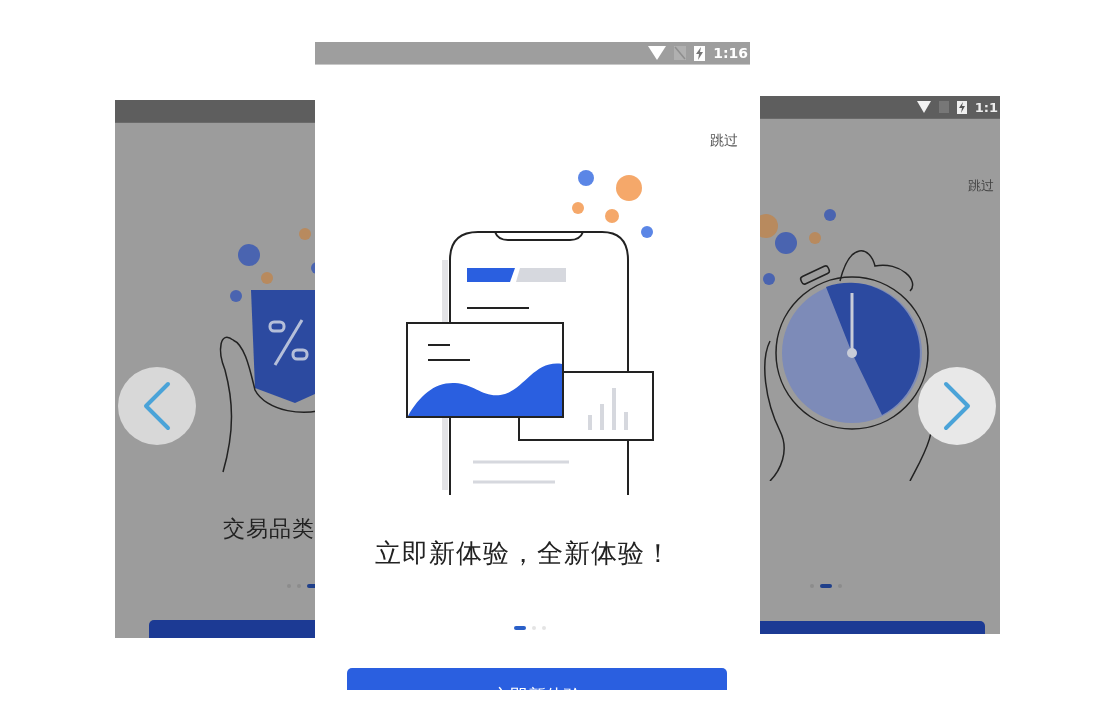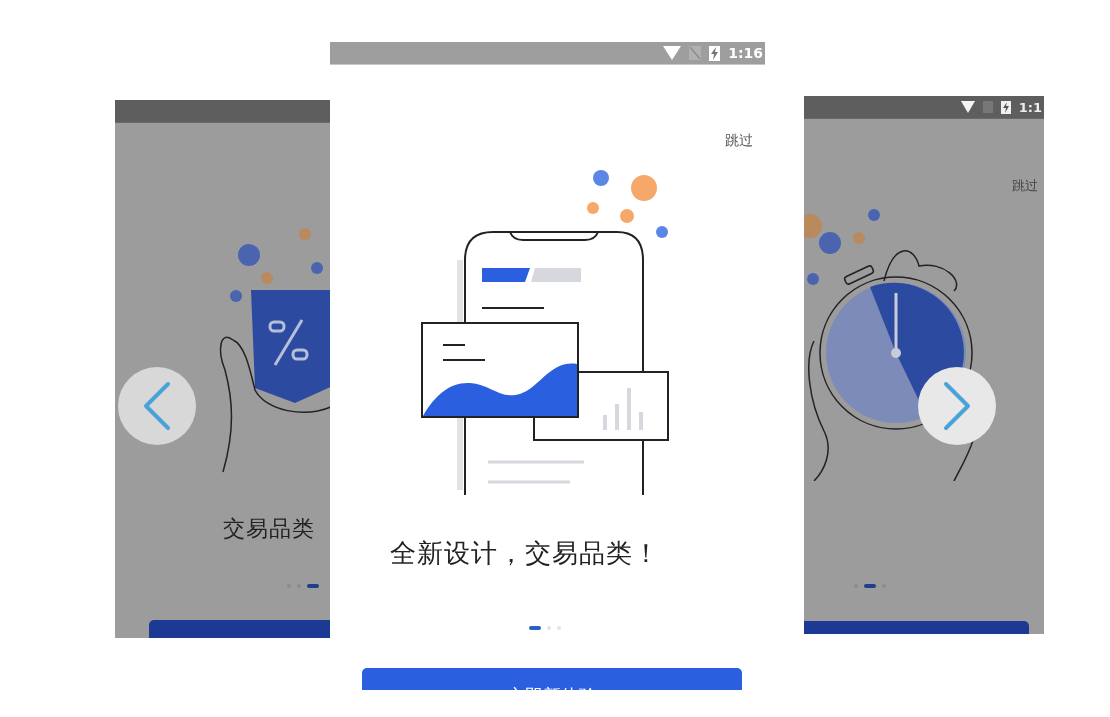--- a/index.html
+++ b/index.html
@@ -1,22 +1,22 @@
 <!DOCTYPE html>
 <html><head>
 <meta charset="utf-8">
 <style>
   html,body{margin:0;padding:0;}
   body{width:1110px;height:717px;background:#ffffff;position:relative;overflow:hidden;font-family:"DejaVu Sans","Liberation Sans",sans-serif;}
   .panel{position:absolute;overflow:hidden;}
   .side{background:#9c9c9c;}
   .side .statusbar{position:absolute;left:0;top:0;right:0;height:22px;background:#5e5e5e;border-bottom:1px solid #6a6a6a;}
   #left-panel{left:115px;top:100px;width:216px;height:538px;}
-  #right-panel{left:804px;top:96px;width:240px;height:538px;}
-  #center-panel{left:330px;top:42px;width:435px;height:648px;background:#ffffff;}
+  #right-panel{left:760px;top:96px;width:240px;height:538px;}
+  #center-panel{left:315px;top:42px;width:435px;height:648px;background:#ffffff;}
   .center-status{position:absolute;left:0;top:0;width:435px;height:22px;background:#9e9e9e;border-bottom:1px solid #c8c8c8;}
   .status-icons{position:absolute;right:2px;top:1px;display:flex;align-items:center;gap:8px;color:#fff;font-size:14px;font-weight:bold;height:20px;}
   .skip{position:absolute;font-size:14px;color:#555;margin-top:44px;}
   .title{position:absolute;font-size:26px;color:#222;white-space:nowrap;letter-spacing:1px;}
   .dots{position:absolute;display:flex;gap:6px;align-items:center;}
   .dot{width:4px;height:4px;border-radius:2px;background:#e4e4e4;}
   .dot.active{width:12px;height:4px;background:#2a5fc8;}
   .side .dot{background:#8c8c8c;}
   .side .dot.active{background:#1f3f8a;}
   .btn{position:absolute;border-radius:5px;color:#fff;text-align:center;font-size:18px;}
@@ -136,21 +136,21 @@
 
     <rect x="17" y="163" width="156" height="94" fill="#ffffff" stroke="#222" stroke-width="2"></rect>
     <path d="M18 256 C30 235 45 222 65 223 C85 224 95 240 115 234 C135 228 145 200 172 204 L172 256 Z" fill="#2a5fe0"></path>
     <line x1="38" y1="185" x2="60" y2="185" stroke="#222" stroke-width="2"></line>
     <line x1="38" y1="200" x2="80" y2="200" stroke="#222" stroke-width="2"></line>
 
     <line x1="83" y1="302" x2="179" y2="302" stroke="#d6d8de" stroke-width="3"></line>
     <line x1="83" y1="322" x2="165" y2="322" stroke="#d6d8de" stroke-width="3"></line>
   </svg>
 
-  <div class="title" style="left:60px;top:494px;">全新设计，交易品类！</div>
+  <div class="title" style="left:60px;top:494px;">立即新体验，全新体验！</div>
 
   <div class="dots" style="left:199px;top:584px;">
     <span class="dot active"></span>
     <span class="dot"></span>
     <span class="dot"></span>
   </div>
 
   <div class="btn" style="left:32px;top:626px;width:380px;height:44px;background:#2a5fe0;line-height:44px;">
     <span style="position:relative;top:6px;">立即新体验</span>
   </div>

